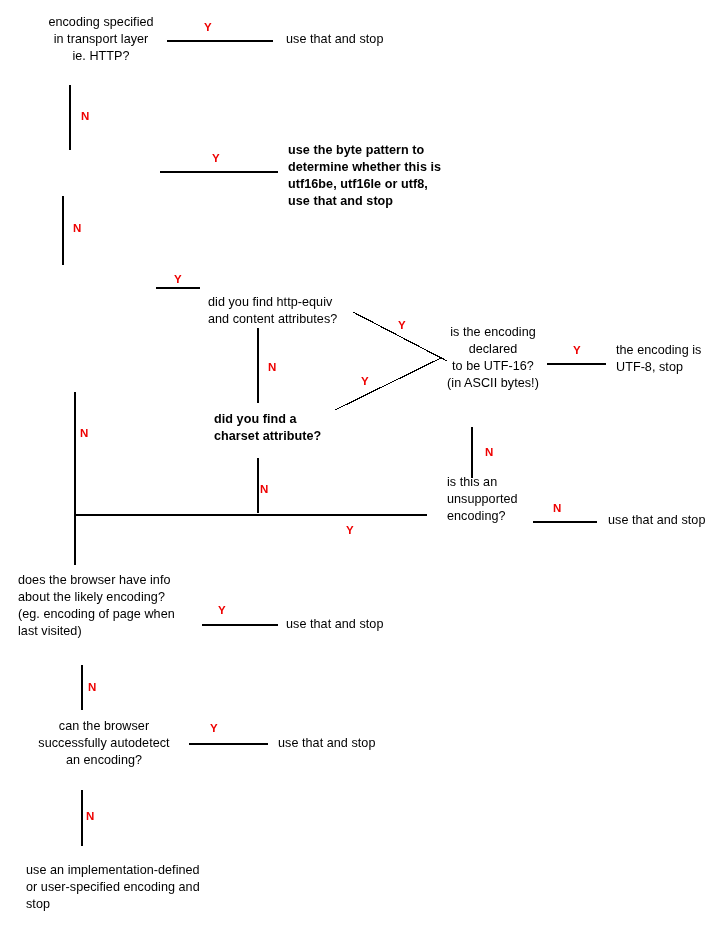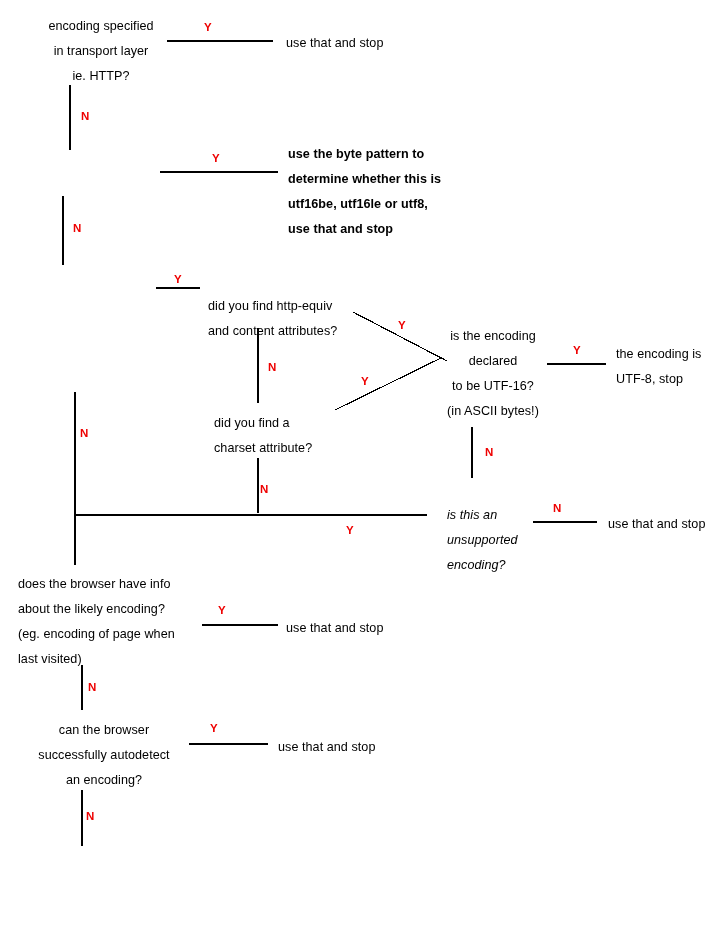--- a/index.html
+++ b/index.html
@@ -20,21 +20,21 @@
   #edges {
     position: absolute;
     left: 0;
     top: 0;
     width: 717px;
     height: 948px;
   }
   .node {
     position: absolute;
     font-size: 12.6px;
-    line-height: 25px;
+    line-height: 17px;
     color: #000000;
     white-space: pre-line;
     letter-spacing: 0.05px;
   }
   .node.center { text-align: center; }
   .node.left   { text-align: left; }
   .label {
     position: absolute;
     font-size: 11.5px;
     font-weight: bold;
@@ -70,41 +70,44 @@
 <div class="node center" style="left: 16px; top: 14px; width: 170px;">encoding specified
 in transport layer
 ie. HTTP?</div>
     <div class="node left" style="left: 286px; top: 31px; width: 180px;">use that and stop</div>
     <div class="node left" style="left: 288px; top: 142px; width: 220px; font-weight: bold;">use the byte pattern to
 determine whether this is
  utf16be, utf16le or utf8,
 use that and stop</div>
     <div class="node left" style="left: 208px; top: 294px; width: 170px;">did you find http-equiv
 and content attributes?</div>
-    <div class="node left" style="left: 214px; top: 411px; width: 140px;">did you find a
+    <div class="node left" style="left: 214px; top: 411px; width: 140px; font-weight: bold;">did you find a
 charset attribute?</div>
     <div class="node center" style="left: 438px; top: 324px; width: 110px;">is the encoding
 declared
 to be UTF-16?
 (in ASCII bytes!)</div>
     <div class="node left" style="left: 616px; top: 342px; width: 110px;">the encoding is
 UTF-8, stop</div>
-    <div class="node left" style="left: 447px; top: 503px; width: 100px; font-style: italic;">is this an
+    <div class="node left" style="left: 447px; top: 474px; width: 100px;">is this an
 unsupported
 encoding?</div>
     <div class="node left" style="left: 608px; top: 512px; width: 120px;">use that and stop</div>
     <div class="node left" style="left: 18px; top: 572px; width: 200px;">does the browser have info
 about the likely encoding?
 (eg. encoding of page when
 last visited)</div>
     <div class="node left" style="left: 286px; top: 616px; width: 130px;">use that and stop</div>
     <div class="node center" style="left: 14px; top: 718px; width: 180px;">can the browser
 successfully autodetect
 an encoding?</div>
     <div class="node left" style="left: 278px; top: 735px; width: 130px;">use that and stop</div>
+    <div class="node left" style="left: 26px; top: 862px; width: 220px;">use an implementation-defined
+or user-specified encoding and
+stop</div>
     <div class="label" style="left: 204px; top: 21px; color: rgb(238, 0, 0);">Y</div>
     <div class="label" style="left: 81px; top: 110px; color: rgb(238, 0, 0);">N</div>
     <div class="label" style="left: 212px; top: 152px; color: rgb(238, 0, 0);">Y</div>
     <div class="label" style="left: 73px; top: 222px; color: rgb(238, 0, 0);">N</div>
     <div class="label" style="left: 174px; top: 273px; color: rgb(238, 0, 0);">Y</div>
     <div class="label" style="left: 80px; top: 427px; color: rgb(238, 0, 0);">N</div>
     <div class="label" style="left: 268px; top: 361px; color: rgb(238, 0, 0);">N</div>
     <div class="label" style="left: 398px; top: 319px; color: rgb(238, 0, 0);">Y</div>
     <div class="label" style="left: 361px; top: 375px; color: rgb(238, 0, 0);">Y</div>
     <div class="label" style="left: 260px; top: 483px; color: rgb(238, 0, 0);">N</div>

